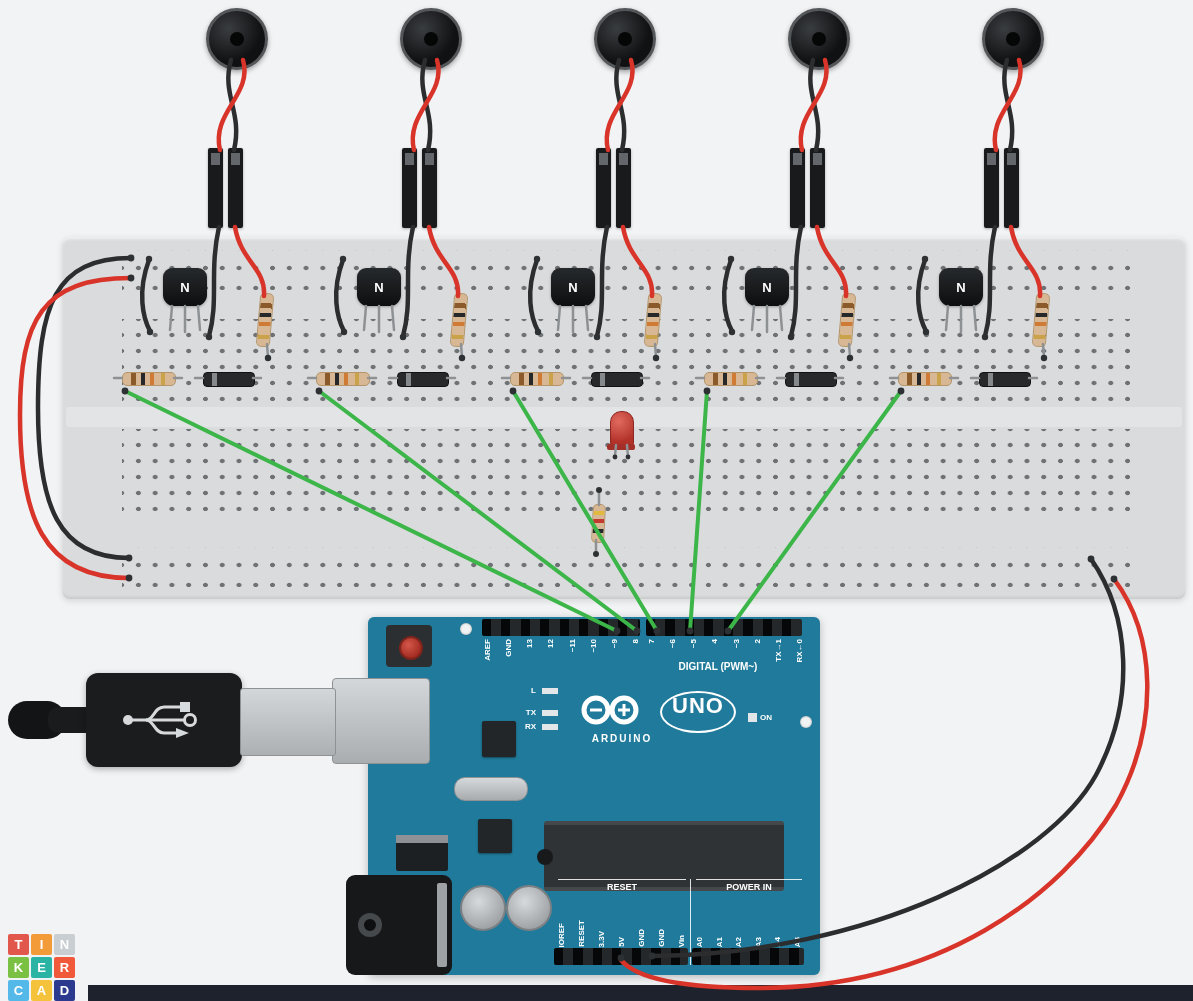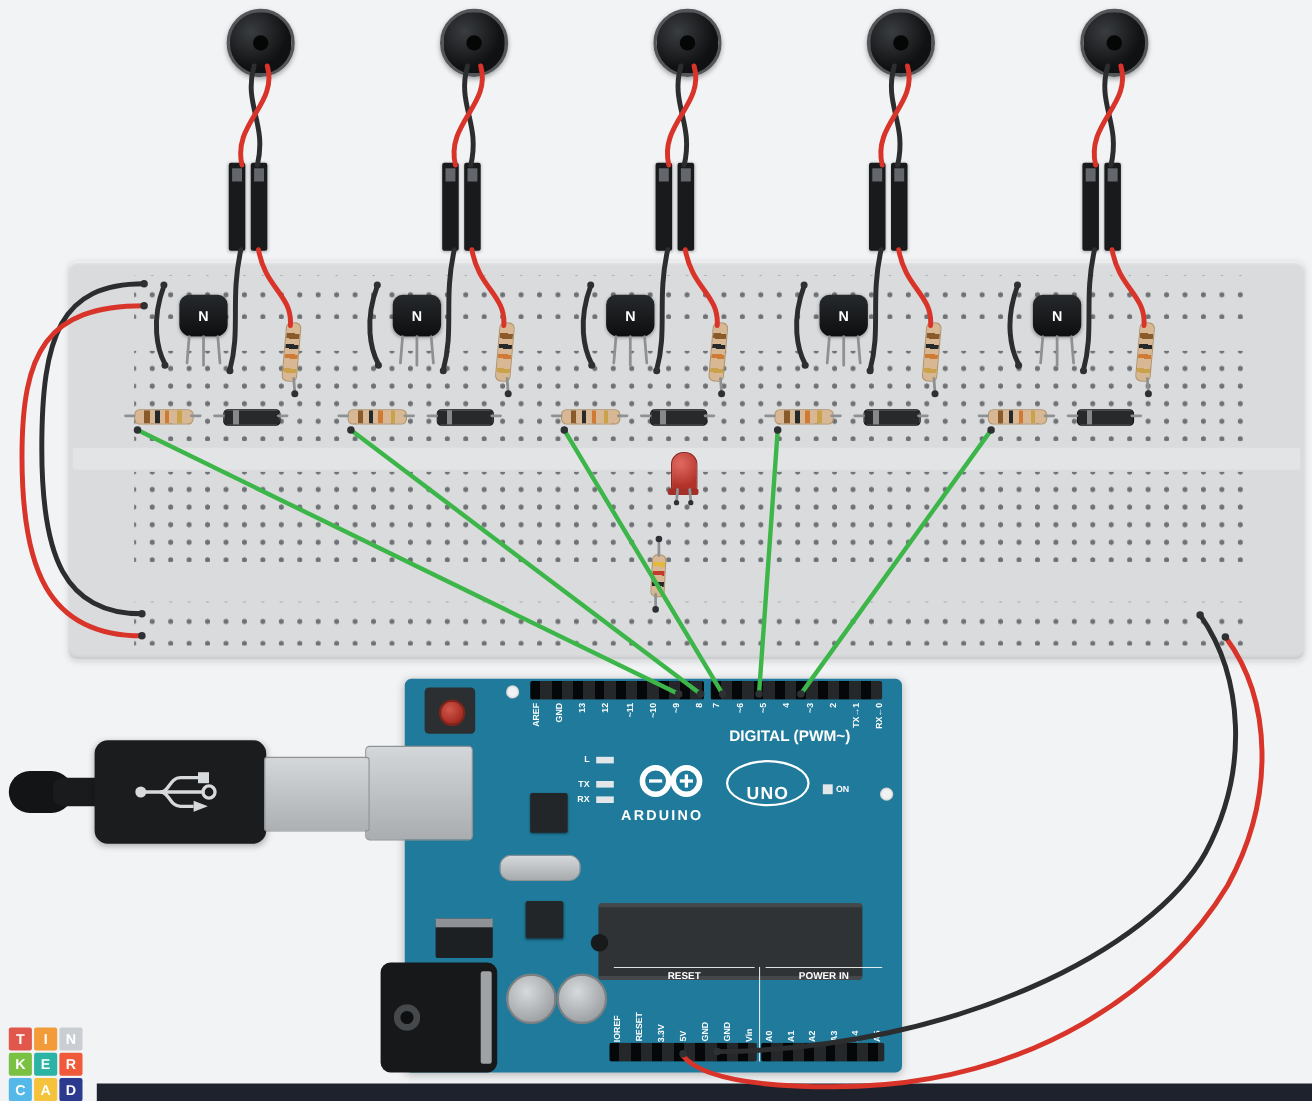--- a/index.html
+++ b/index.html
@@ -246,41 +246,41 @@
     <div class="pinlabels topside" style="left:280px;top:22px;width:156px;height:50px">
       <span class="vlabel">7</span>
       <span class="vlabel">~6</span>
       <span class="vlabel">~5</span>
       <span class="vlabel">4</span>
       <span class="vlabel">~3</span>
       <span class="vlabel">2</span>
       <span class="vlabel">TX→1</span>
       <span class="vlabel">RX←0</span>
     </div>
-    <div class="silktext" style="left:276px;top:44px;width:148px;font-size:14px">DIGITAL (PWM~)</div>
+    <div class="silktext" style="left:276px;top:44px;width:148px;font-size:10px">DIGITAL (PWM~)</div>
 
     <div class="usbhousing"></div>
 
     <div class="silktext" style="left:154px;top:69px;width:14px;font-size:8px;text-align:right">L</div>
     <div class="ledrect" style="left:174px;top:71px"></div>
     <div class="silktext" style="left:150px;top:91px;width:18px;font-size:8px;text-align:right">TX</div>
     <div class="ledrect" style="left:174px;top:93px"></div>
     <div class="silktext" style="left:150px;top:105px;width:18px;font-size:8px;text-align:right">RX</div>
     <div class="ledrect" style="left:174px;top:107px"></div>
 
     <svg width="72" height="42" style="position:absolute;left:206px;top:72px">
       <circle cx="22" cy="21" r="12" fill="none" stroke="#fff" stroke-width="5"></circle>
       <circle cx="50" cy="21" r="12" fill="none" stroke="#fff" stroke-width="5"></circle>
       <rect x="16" y="19.5" width="12" height="3" fill="#fff"></rect>
       <rect x="44" y="19.5" width="12" height="3" fill="#fff"></rect>
       <rect x="48.5" y="15" width="3" height="12" fill="#fff"></rect>
     </svg>
-    <div class="silktext" style="left:188px;top:116px;width:92px;font-size:13px;letter-spacing:2px">ARDUINO</div>
-
-    <div style="position:absolute;left:292px;top:74px;width:72px;height:38px;border:2.5px solid #fff;border-radius:50%;display:flex;align-items:flex-end;justify-content:center;font-size:16px;font-weight:bold;letter-spacing:1px">
+    <div class="silktext" style="left:208px;top:116px;width:92px;font-size:10px;letter-spacing:2px">ARDUINO</div>
+
+    <div style="position:absolute;left:292px;top:74px;width:72px;height:38px;border:2.5px solid #fff;border-radius:50%;display:flex;align-items:flex-start;justify-content:center;font-size:22px;font-weight:bold;letter-spacing:1px">
         <span>UNO</span>
       </div>
 
     <div class="ledrect" style="left:380px;top:96px;width:9px;height:9px"></div>
     <div class="silktext" style="left:392px;top:96px;width:20px;font-size:8px;text-align:left">ON</div>
 
     <div class="chip" style="left:114px;top:104px;width:34px;height:36px"></div>
     <div class="crystal"></div>
     <div class="regulator"></div>
     <div class="chip" style="left:110px;top:202px;width:34px;height:34px"></div>

